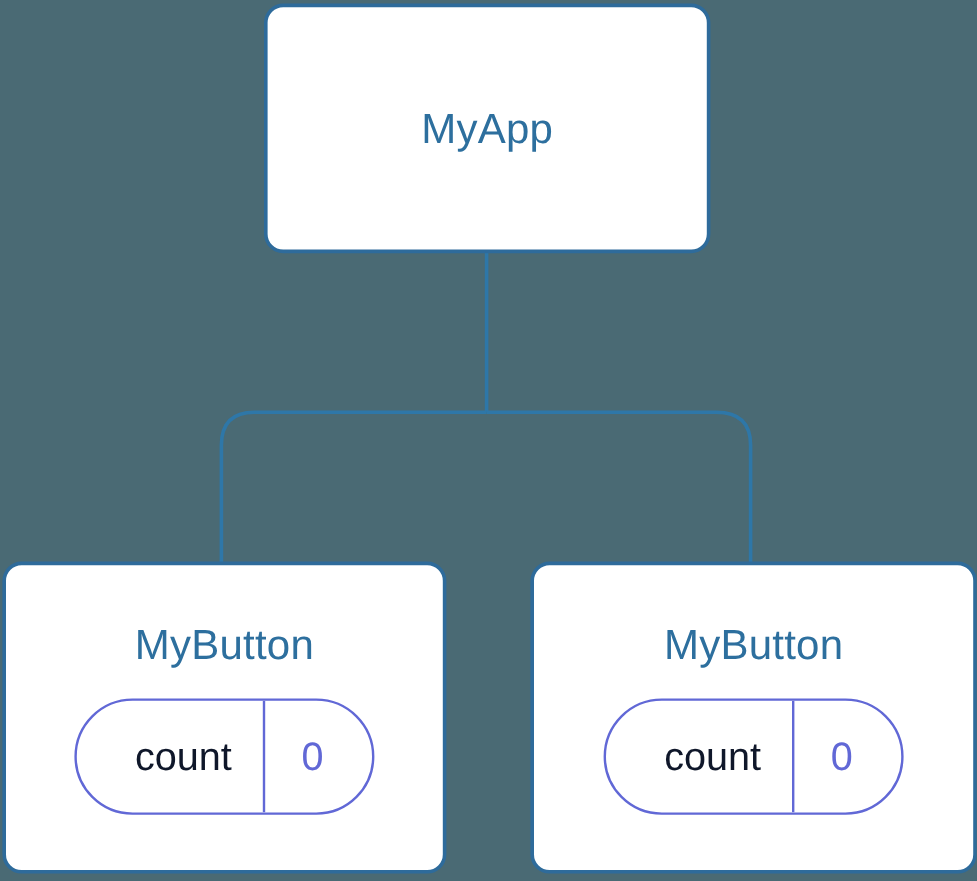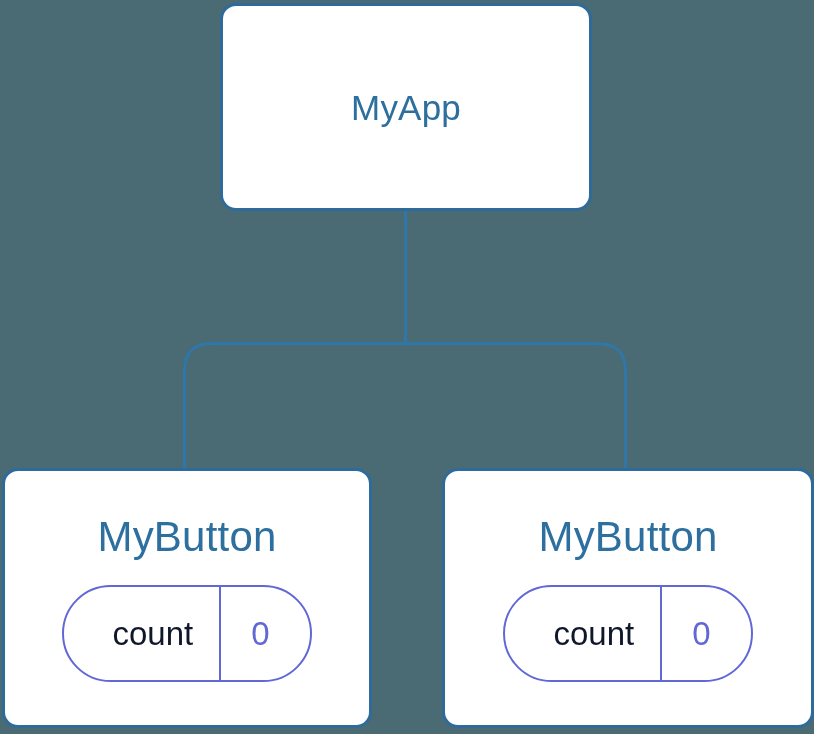--- a/index.html
+++ b/index.html
@@ -63,21 +63,21 @@
 
   .node-child-right {
     left: 442px;
     top: 468px;
     width: 372px;
     height: 260px;
   }
 
   .node-title {
     color: #2d6f9e;
-    font-size: 42px;
+    font-size: 35px;
     font-weight: 400;
     letter-spacing: 0.2px;
     line-height: 1;
     white-space: nowrap;
   }
 
   .node-root .node-title {
     font-size: 35px;
   }
 

